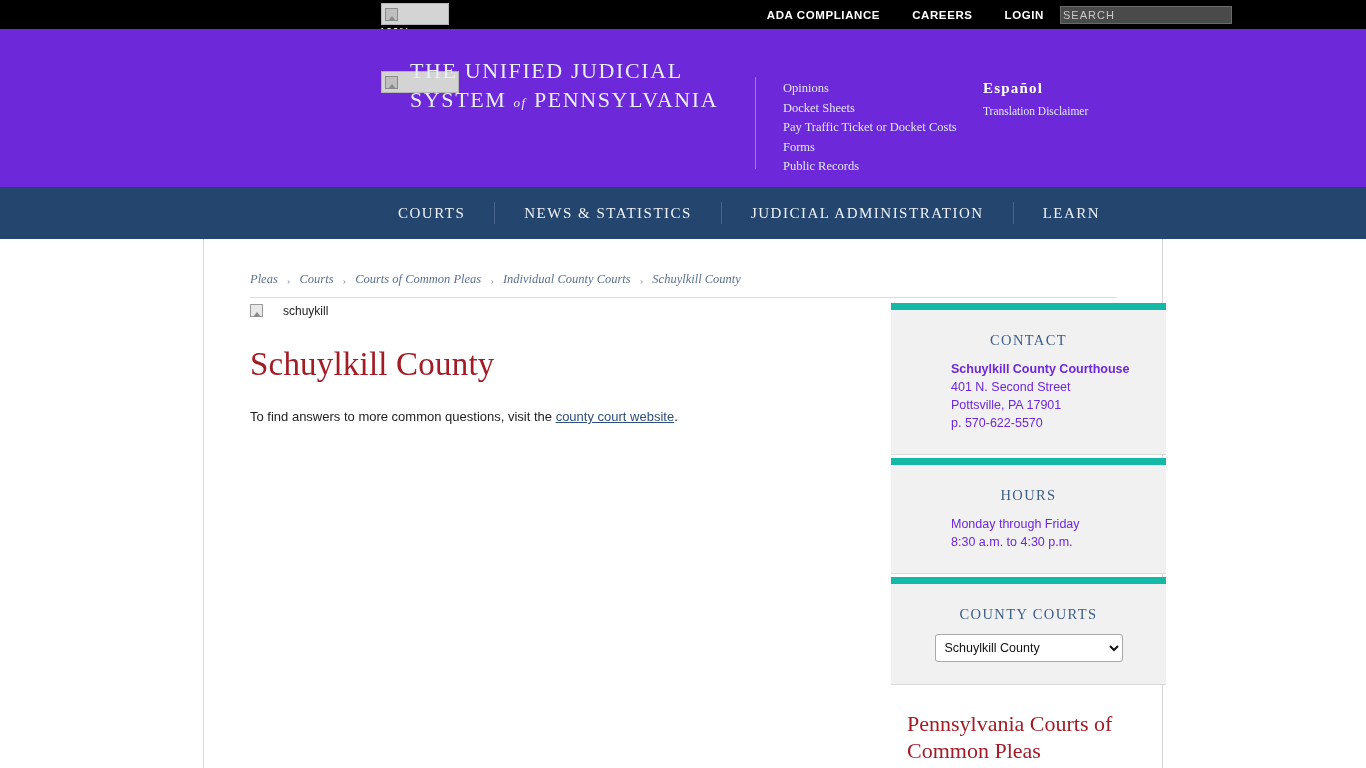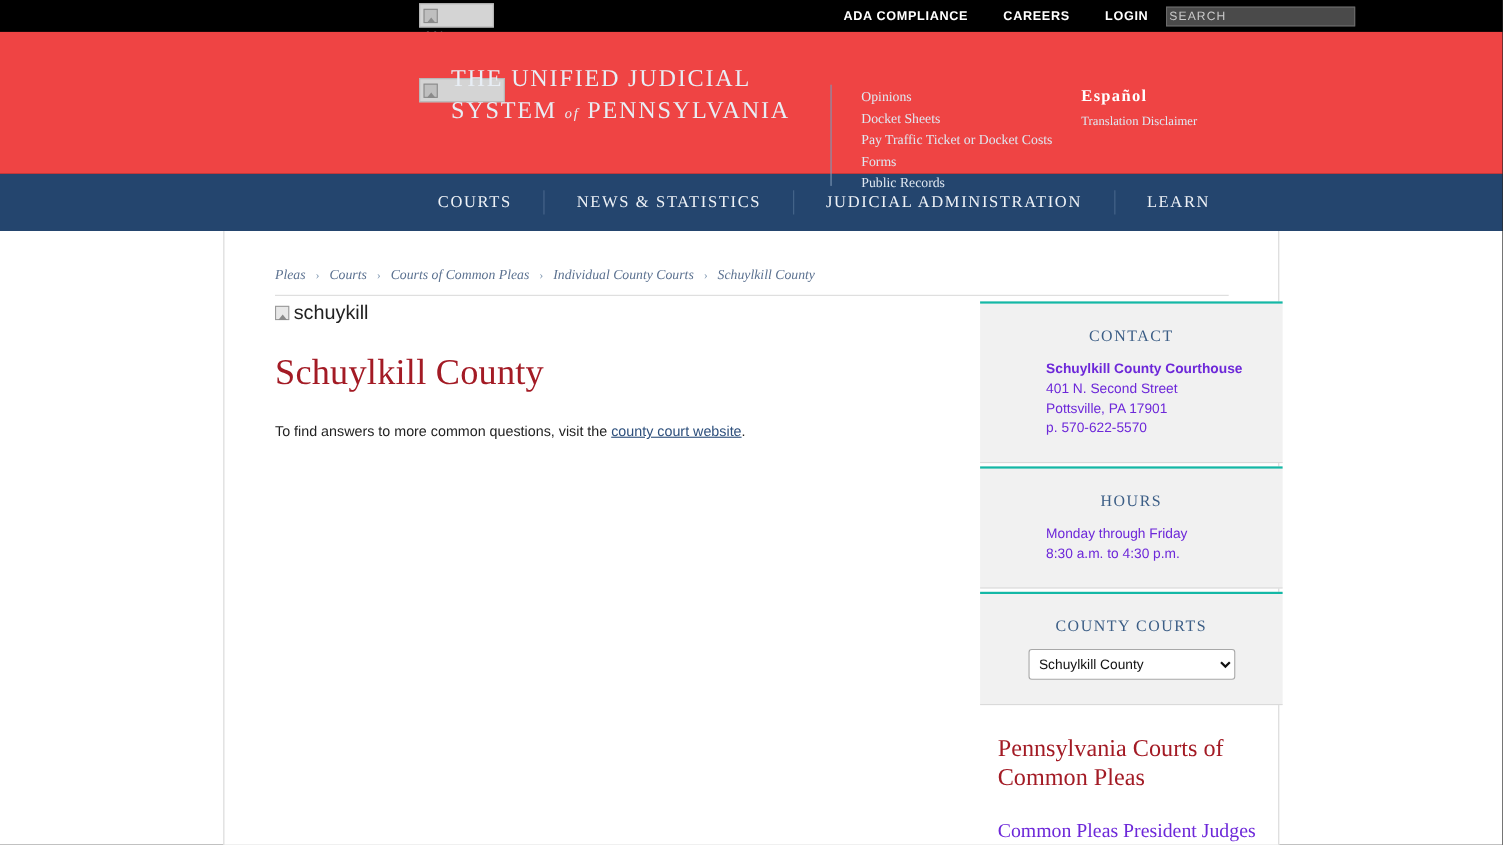--- a/index.html
+++ b/index.html
@@ -85,22 +85,22 @@
     padding: 0 2px;
     margin-right: 9px;
     outline: none;
     font-family: "Liberation Sans", sans-serif;
   }
   .search-box::placeholder { color: #c9c9c9; }
 
   
   .masthead {
     position: relative;
-    height: 129px;
-    background: #ef4444;
+    height: 158px;
+    background: #6d28d9;
   }
   .masthead-inner { position: relative; width: 1366px; height: 129px; }
 
   .brand {
     position: absolute;
     left: 410px; top: 27px;
     color: #e8eef5;
     font-family: "Liberation Serif", serif;
     font-size: 22px;
     letter-spacing: 1.6px;
@@ -212,22 +212,22 @@
 
   
   .leftcol {
     position: absolute;
     left: 46px; top: 64px;
     width: 620px;
   }
   .img-broken-inline {
     display: inline-flex;
     align-items: center;
-    gap: 4px;
-    font-size: 18px;
+    gap: 20px;
+    font-size: 12px;
     color: #222;
     font-family: "Liberation Sans", sans-serif;
   }
   .img-broken-inline .glyph {
     width: 13px; height: 13px;
     background: #e8e8e8;
     border: 1px solid #9a9a9a;
     position: relative;
     display: inline-block;
   }
@@ -264,21 +264,21 @@
   .body-text a { color: #2d4f7c; }
 
   
   .rightcol {
     position: absolute;
     left: 687px; top: 64px;
     width: 275px;
   }
   .panel {
     background: #f1f1f1;
-    border-top: 2px solid #14b8a6;
+    border-top: 7px solid #14b8a6;
     border-bottom: 1px solid #dadada;
     padding: 22px 0 22px 0;
     margin-bottom: 3px;
   }
   .panel h3 {
     margin: 0 0 11px 0;
     text-align: center;
     font-family: "Liberation Serif", serif;
     font-size: 14.5px;
     letter-spacing: 1.4px;

